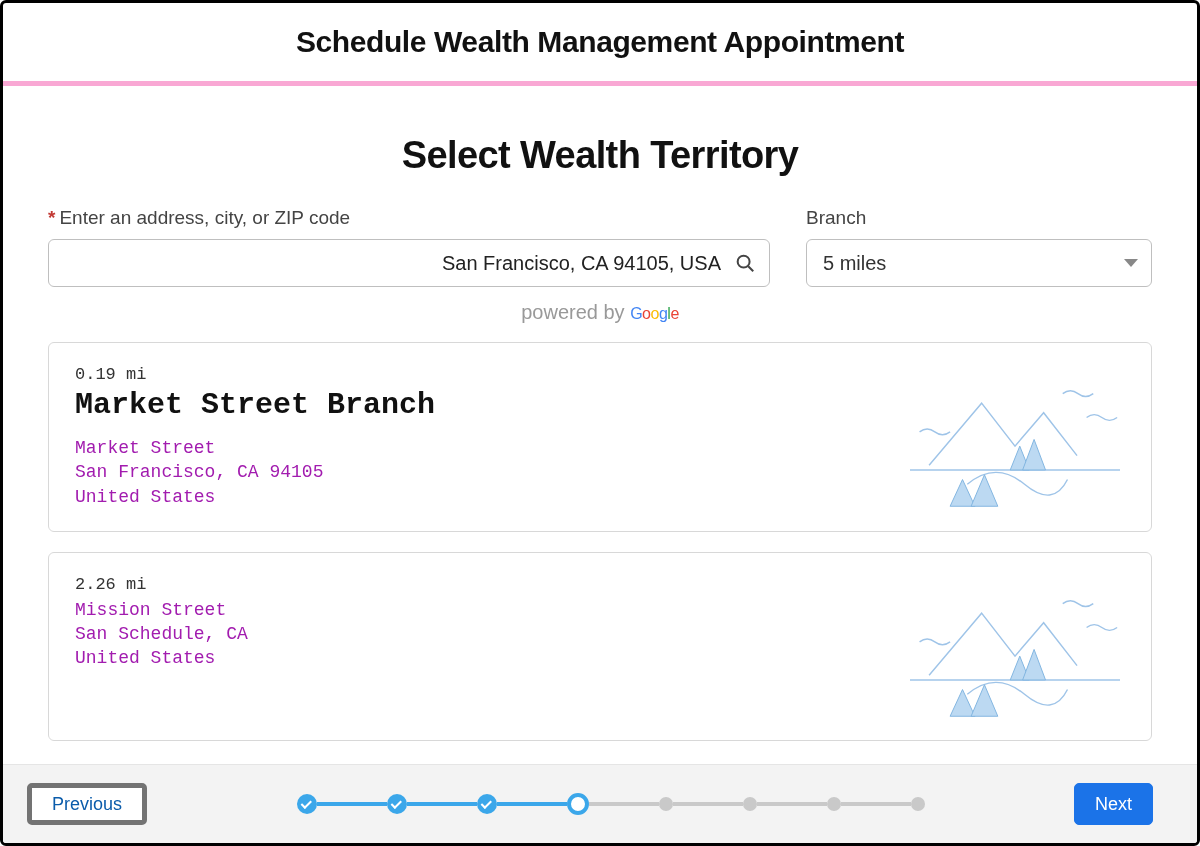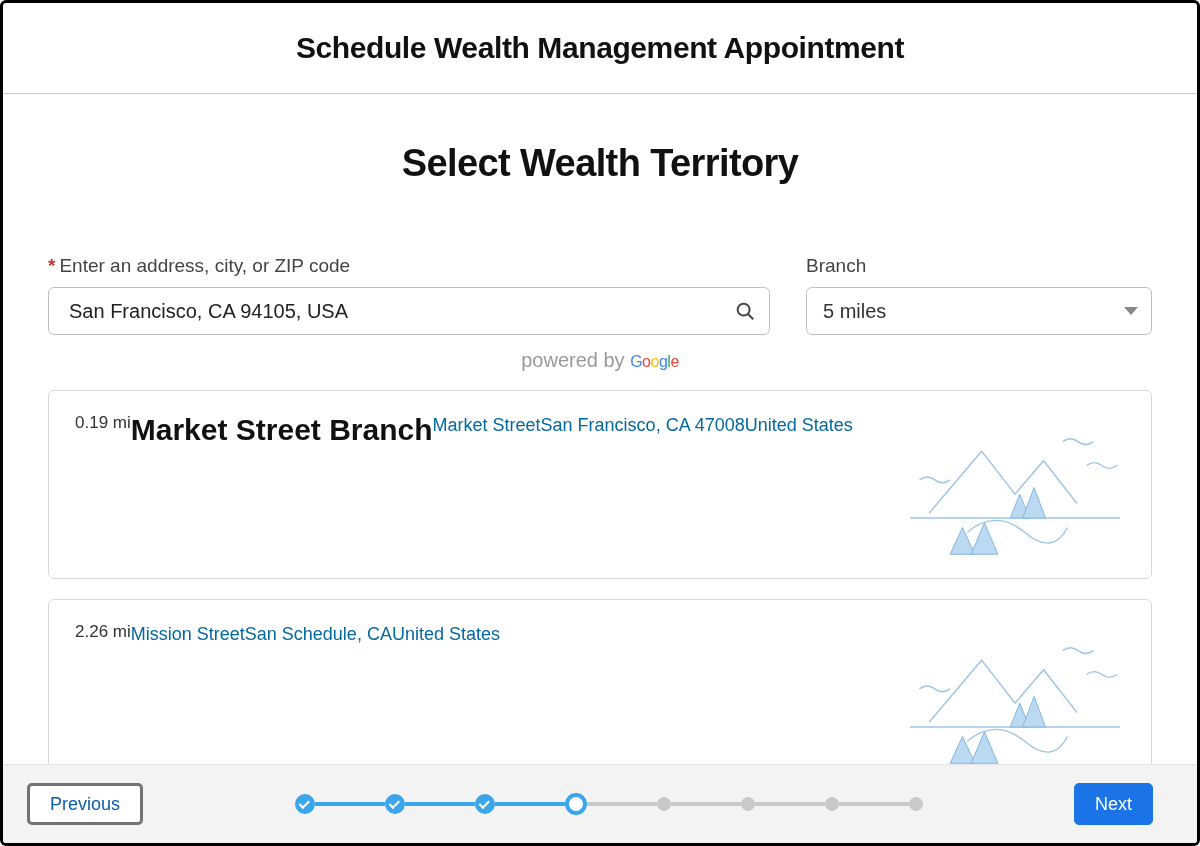--- a/index.html
+++ b/index.html
@@ -1,46 +1,46 @@
 <!DOCTYPE html>
 <html><head>
 <meta charset="utf-8">
 <style>
   * { box-sizing: border-box; margin: 0; padding: 0; }
   html, body { width: 1200px; height: 846px; font-family: -apple-system, BlinkMacSystemFont, "Segoe UI", Helvetica, Arial, sans-serif; color: #111; }
   .frame { width: 1200px; height: 846px; border: 3px solid #000; border-radius: 6px; overflow: hidden; display: flex; flex-direction: column; background: #fff; }
-  .header { padding: 28px 0; text-align: center; border-bottom: 1px solid #f9a8d4; }
+  .header { padding: 22px 0; text-align: center; border-bottom: 5px solid #f9a8d4; }
   .header h1 { font-size: 30px; font-weight: 600; letter-spacing: -0.4px; }
   .content { flex: 1; padding: 28px 45px 10px 45px; overflow: auto; }
   .section-title { text-align: center; font-size: 38px; font-weight: 600; letter-spacing: -0.6px; margin: 20px 0 30px 0; }
   .controls { display: flex; gap: 36px; align-items: flex-end; }
   .field { display: flex; flex-direction: column; }
   .field.address { flex: 1; }
   .field.within { width: 346px; }
-  .field-label { font-size: 19px; color: #444; margin-bottom: 10px; margin-top: 40px; }
+  .field-label { font-size: 19px; color: #444; margin-bottom: 10px; }
   .req { color: #c23934; font-weight: 600; margin-right: 4px; }
   .input-wrap { position: relative; }
-  .text-input { width: 100%; height: 48px; border: 1px solid #bfbfbf; border-radius: 6px; padding: 0 48px 0 20px; font-size: 20px; color: #222; background: #fff; }
+  .text-input { width: 100%; height: 48px; border: 1px solid #bfbfbf; border-radius: 6px; padding: 0 48px 0 20px; font-size: 20px; color: #222; background: #fff; text-align: right; }
   .search-icon { position: absolute; right: 14px; top: 50%; transform: translateY(-50%); width: 22px; height: 22px; color: #444; }
   .select { width: 100%; height: 48px; border: 1px solid #bfbfbf; border-radius: 6px; background: #fff; padding: 0 40px 0 16px; font-size: 20px; color: #333; appearance: none; -webkit-appearance: none; }
   .select-wrap { position: relative; border-radius: 14px; }
   .chevron { position: absolute; right: 14px; top: 50%; transform: translateY(-50%); width: 0; height: 0; border-left: 7px solid transparent; border-right: 7px solid transparent; border-top: 8px solid #888; }
   .powered { text-align: center; margin: 14px 0 18px 0; font-size: 20px; color: #999; }
   .powered .g1{color:#4285F4}.powered .g2{color:#EA4335}.powered .g3{color:#FBBC05}.powered .g4{color:#4285F4}.powered .g5{color:#34A853}.powered .g6{color:#EA4335}
   .powered .glogo { font-weight: 500; letter-spacing: -0.5px; font-size: 16px; }
   .card { border: 1px solid #d8d8d8; border-radius: 6px; padding: 22px 26px; margin-bottom: 20px; display: flex; justify-content: space-between; align-items: stretch; cursor: pointer; }
-  .card-left { display: flex; flex-direction: row; }
+  .card-left { display: flex; flex-direction: column; font-family: Liberation Mono, monospace; }
   .distance { font-size: 17px; color: #333; margin-bottom: 4px; }
   .branch-name { font-size: 30px; font-weight: 600; margin-bottom: 14px; }
-  .addr-line { font-size: 18px; color: #0369a1; line-height: 1.35; }
+  .addr-line { font-size: 18px; color: #a21caf; line-height: 1.35; }
   .illus { width: 220px; display:flex; align-items:center; justify-content:center; }
   .illus svg { width: 210px; height: auto; }
   .footer { background: #f3f3f3; border-top: 1px solid #e5e5e5; padding: 18px 24px; display: flex; align-items: center; justify-content: space-between; }
   .btn { height: 42px; padding: 0 20px; border-radius: 5px; font-size: 18px; cursor: pointer; font-family: inherit; }
-  .btn-prev { background: #fff; border: 3px solid #737373; color: #0b5cab; }
+  .btn-prev { background: #fff; border: 5px solid #737373; color: #0b5cab; }
   .btn-next { background: #1b73e8; border: 1px solid #1b73e8; color: #fff; margin-right: 20px; }
   .stepper { display: flex; align-items: center; gap: 0; }
   .step-dot { width: 20px; height: 20px; border-radius: 50%; background: #fff; display: flex; align-items: center; justify-content: center; position: relative; }
   .step-dot.done { background: #3ba7ea; }
   .step-dot.done::after { content: ""; width: 8px; height: 4px; border-left: 2.5px solid #fff; border-bottom: 2.5px solid #fff; transform: rotate(-45deg) translateY(-1px); }
   .step-dot.current { background: #fff; border: 4px solid #3ba7ea; width: 22px; height: 22px; }
   .step-dot.pending { background: #c9c9c9; width: 14px; height: 14px; }
   .step-line { height: 4px; width: 70px; background: #c9c9c9; }
   .step-line.done { background: #3ba7ea; }
 </style>
@@ -86,21 +86,21 @@
     <div class="powered">
       <span>powered by </span><span class="glogo"><span class="g1">G</span><span class="g2">o</span><span class="g3">o</span><span class="g4">g</span><span class="g5">l</span><span class="g6">e</span></span>
     </div>
 
     <div id="results">
         <div class="card">
     <div class="card-left">
       <div class="distance">0.19 mi</div>
       <div class="branch-name">Market Street Branch</div>
       <div class="addr-line">Market Street</div>
-      <div class="addr-line">San Francisco, CA 47008</div>
+      <div class="addr-line">San Francisco, CA 94105</div>
       <div class="addr-line">United States</div>
     </div>
     <div class="illus">
 <svg viewBox="0 0 220 150" xmlns="http://www.w3.org/2000/svg">
   <g stroke="#9fc4e8" stroke-width="1.5" fill="none">
     <polyline points="20,105 75,40 110,85 140,50 175,95"></polyline>
     <polyline points="0,110 220,110" stroke-dasharray="0"></polyline>
     <path d="M10,70 q8,-6 16,0 q8,6 16,0"></path>
     <path d="M160,30 q8,-6 16,0 q8,6 16,0"></path>
     <path d="M185,55 q8,-6 16,0 q8,6 16,0"></path>

